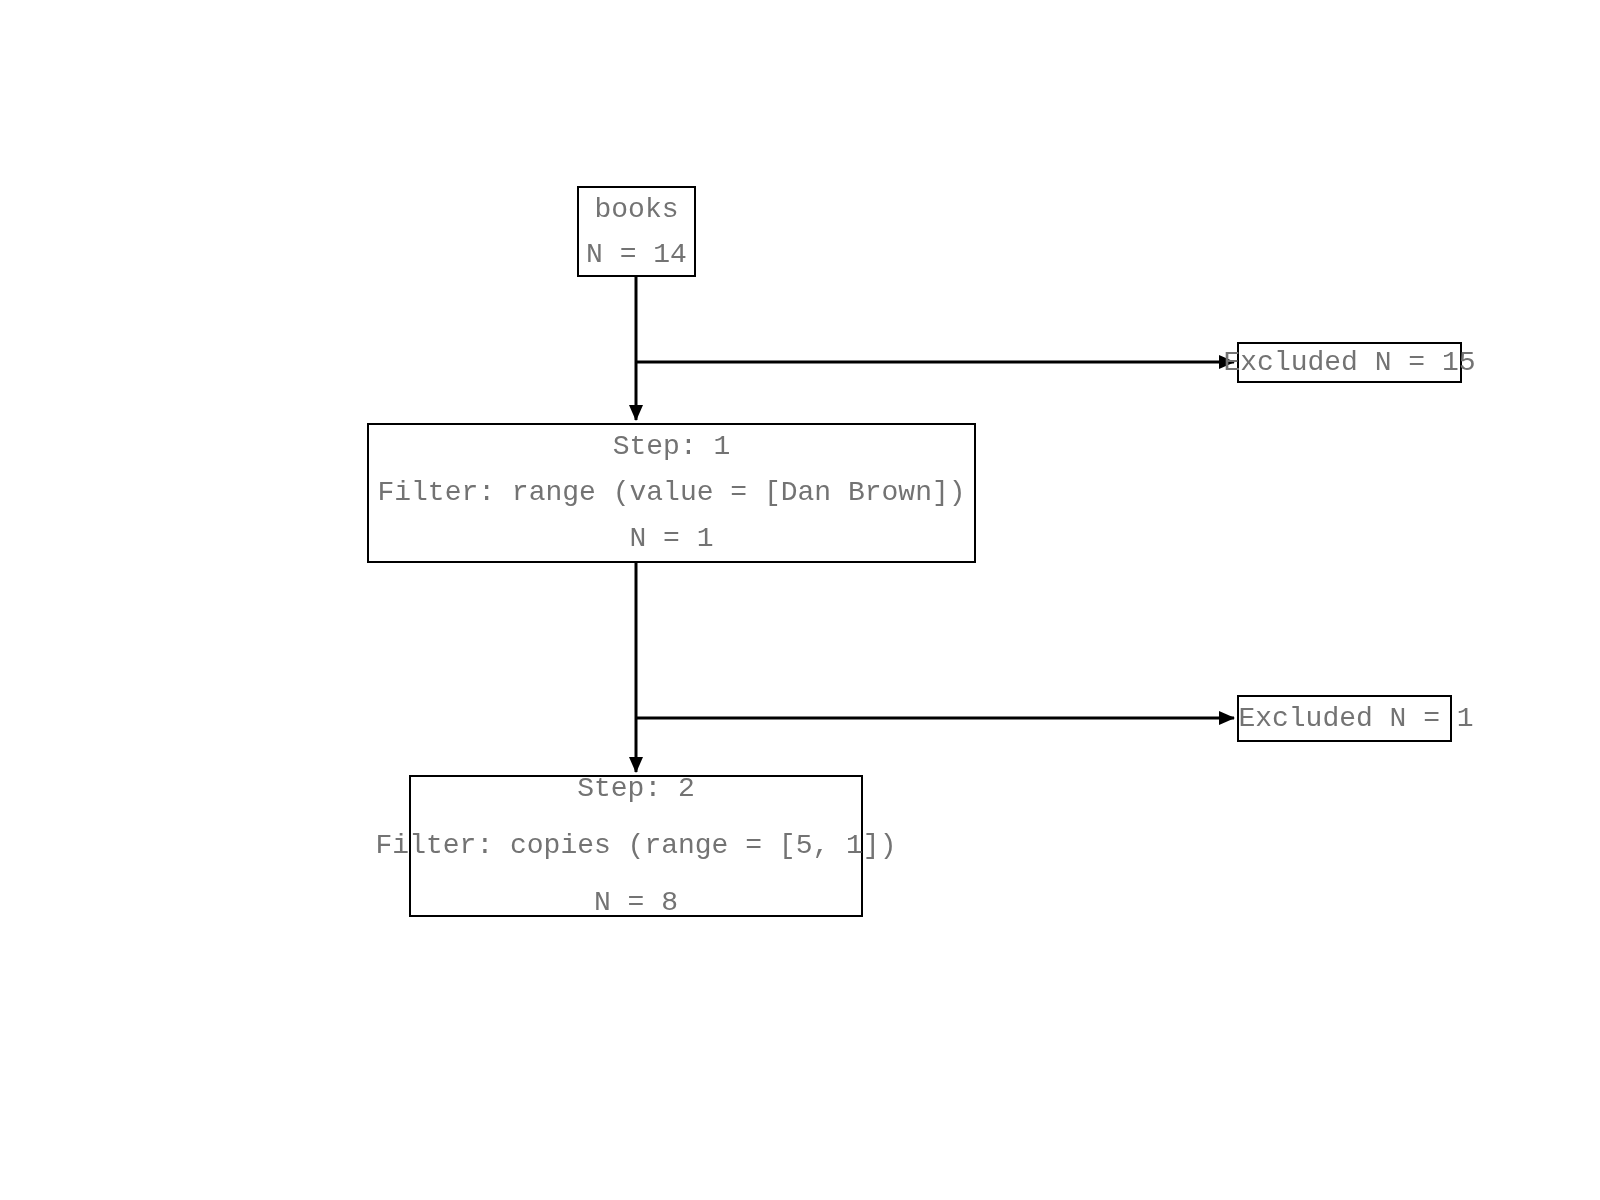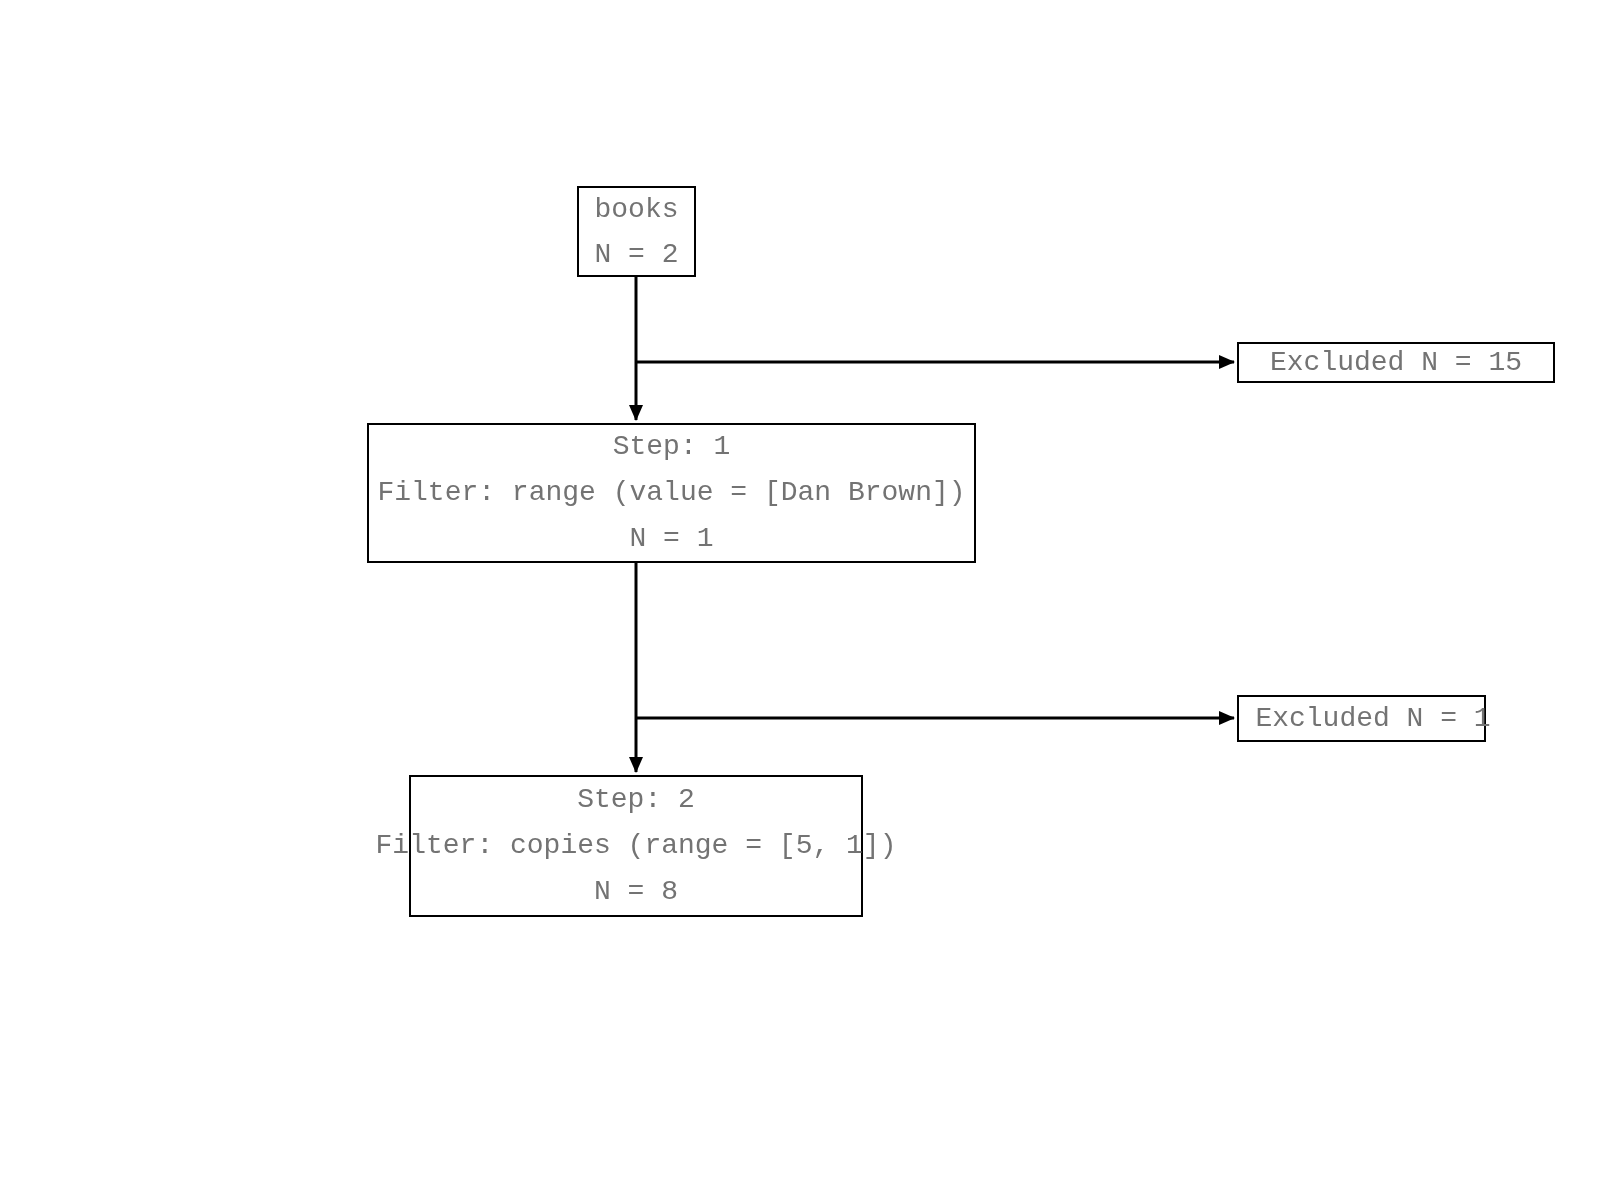--- a/index.html
+++ b/index.html
@@ -53,32 +53,33 @@
     top: 423px;
     width: 609px;
     height: 140px;
   }
   .node-step1 .line { line-height: 46px; }
   .node-step2 {
     left: 385px;
     top: 775px;
     width: 454px;
     height: 142px;
+    gap: 11px;
   }
   .node-step2 .line { line-height: 46px; }
   .node-excluded1 {
     left: 1213px;
     top: 342px;
-    width: 318px;
+    width: 225px;
     height: 41px;
   }
   .node-excluded2 {
     left: 1213px;
     top: 695px;
-    width: 249px;
+    width: 215px;
     height: 47px;
     padding-left: 23px;
   }
   .node-excluded1 .line,
   .node-excluded2 .line { line-height: 1; }
 </style>
 </head>
 <body>
 
 <div class="canvas">
@@ -90,21 +91,21 @@
       </marker>
     </defs>
     <path d="M612,277 L612,420" stroke="#000000" stroke-width="3" fill="none" marker-end="url(#arrow)"></path>
     <path d="M612,362 L1210,362" stroke="#000000" stroke-width="3" fill="none" marker-end="url(#arrow)"></path>
     <path d="M612,563 L612,772" stroke="#000000" stroke-width="3" fill="none" marker-end="url(#arrow)"></path>
     <path d="M612,718 L1210,718" stroke="#000000" stroke-width="3" fill="none" marker-end="url(#arrow)"></path>
   </svg>
 
   <div class="node node-source">
     <span class="line">books</span>
-    <span class="line">N = 2</span>
+    <span class="line">N = 14</span>
   </div>
 
   <div class="node node-excluded1">
     <span class="line">Excluded N = 15</span>
   </div>
 
   <div class="node node-step1">
     <span class="line">Step: 1</span>
     <span class="line">Filter: range (value = [Dan Brown])</span>
     <span class="line">N = 1</span>

